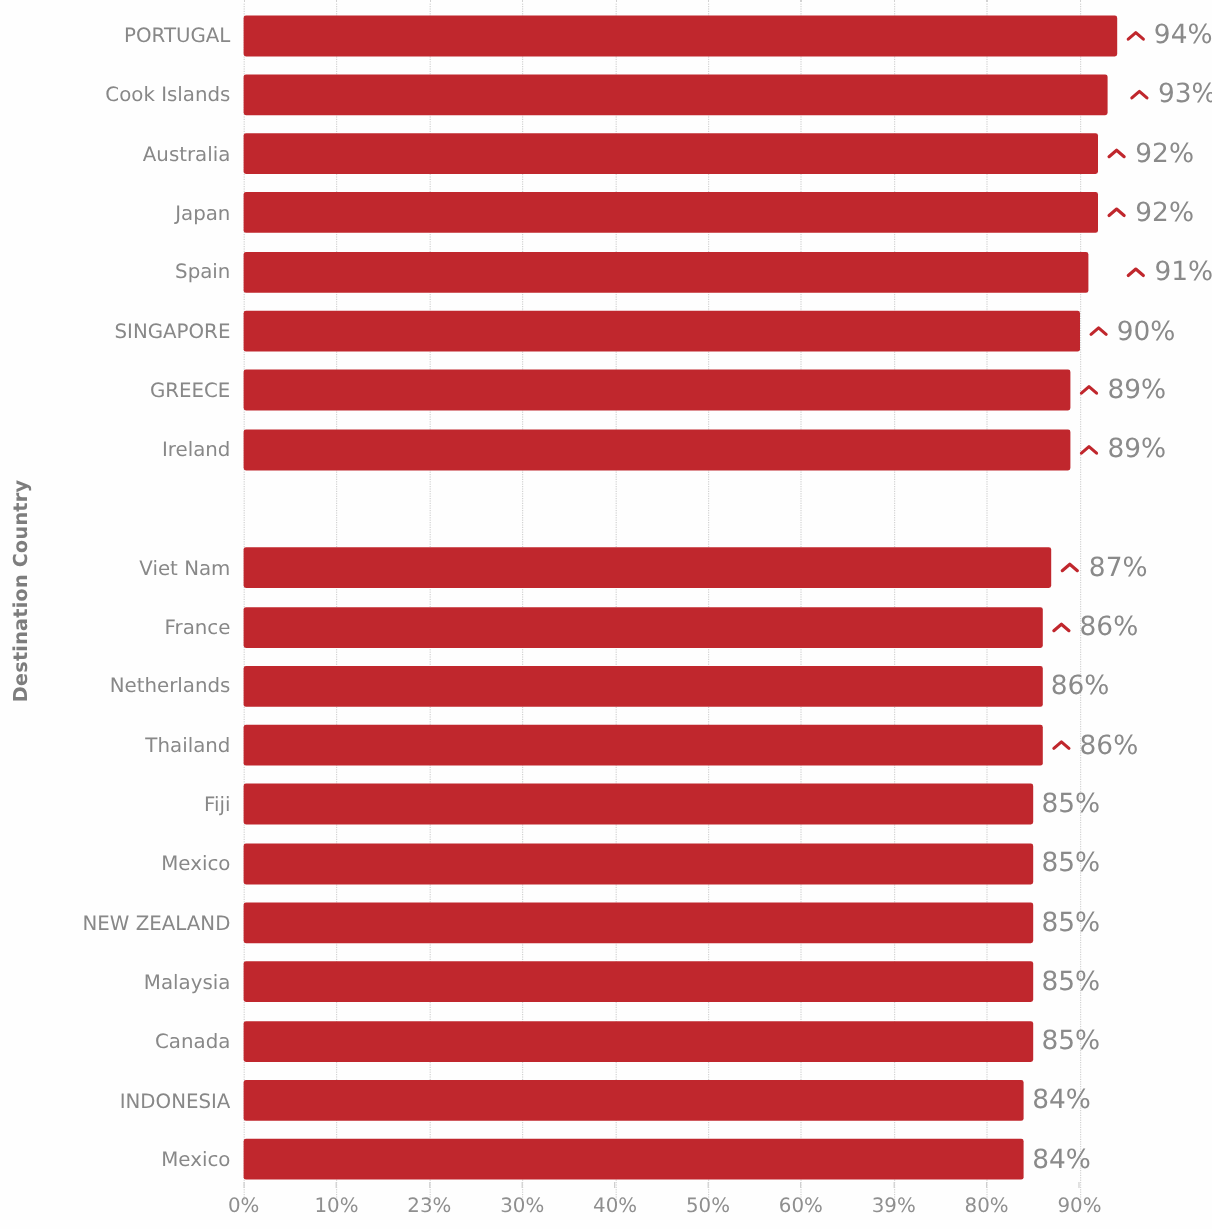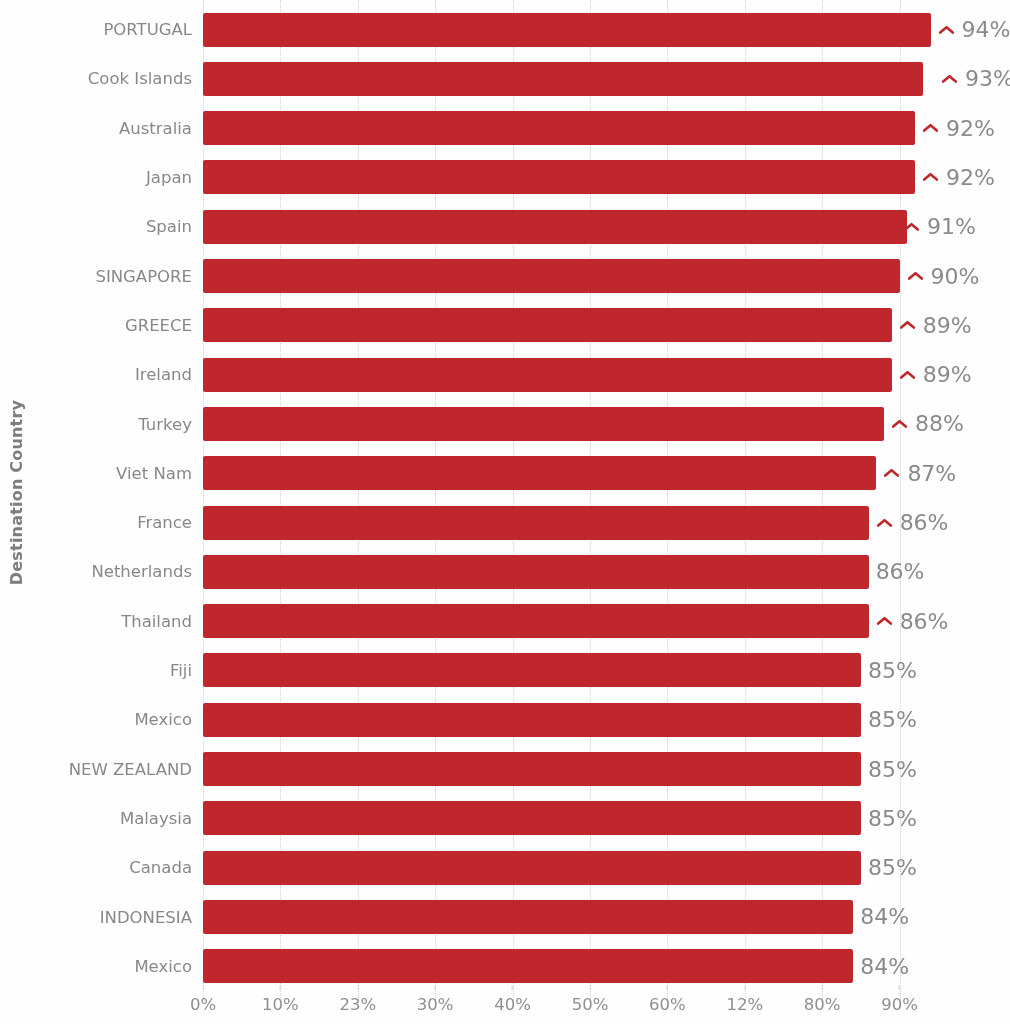--- a/index.html
+++ b/index.html
@@ -231,21 +231,21 @@
               </svg>
             </span>
             <span class="val-text">92%</span>
           </div>
         </div>
         <div class="row" style="top: 202.2px;">
           <div class="cat-label">Spain</div>
           <div class="bar-wrap">
             <div class="bar" style="width: 704.34px; background: rgb(192, 39, 45);"></div>
           </div>
-          <div class="val-group" style="left: 903px;">
+          <div class="val-group" style="left: 938px;">
             <span class="caret-icon">
               <svg width="17" height="14" viewBox="0 0 17 14">
                 <path d="M2.2 9.6 L8.5 4.2 L14.8 9.6" fill="none" stroke="#c0272d" stroke-width="2.6" stroke-linecap="round" stroke-linejoin="round"></path>
               </svg>
             </span>
             <span class="val-text">91%</span>
           </div>
         </div>
         <div class="row" style="top: 251.5px;">
           <div class="cat-label">SINGAPORE</div>
@@ -282,34 +282,20 @@
           </div>
           <div class="val-group" style="left: 898.86px;">
             <span class="caret-icon">
               <svg width="17" height="14" viewBox="0 0 17 14">
                 <path d="M2.2 9.6 L8.5 4.2 L14.8 9.6" fill="none" stroke="#c0272d" stroke-width="2.6" stroke-linecap="round" stroke-linejoin="round"></path>
               </svg>
             </span>
             <span class="val-text">89%</span>
           </div>
         </div>
-        <div class="row" style="top: 399.4px;">
-          <div class="cat-label">Turkey</div>
-          <div class="bar-wrap">
-            <div class="bar" style="width: 681.12px; background: rgb(192, 39, 45);"></div>
-          </div>
-          <div class="val-group" style="left: 891.12px;">
-            <span class="caret-icon">
-              <svg width="17" height="14" viewBox="0 0 17 14">
-                <path d="M2.2 9.6 L8.5 4.2 L14.8 9.6" fill="none" stroke="#c0272d" stroke-width="2.6" stroke-linecap="round" stroke-linejoin="round"></path>
-              </svg>
-            </span>
-            <span class="val-text">88%</span>
-          </div>
-        </div>
         <div class="row" style="top: 448.7px;">
           <div class="cat-label">Viet Nam</div>
           <div class="bar-wrap">
             <div class="bar" style="width: 673.38px; background: rgb(192, 39, 45);"></div>
           </div>
           <div class="val-group" style="left: 883.38px;">
             <span class="caret-icon">
               <svg width="17" height="14" viewBox="0 0 17 14">
                 <path d="M2.2 9.6 L8.5 4.2 L14.8 9.6" fill="none" stroke="#c0272d" stroke-width="2.6" stroke-linecap="round" stroke-linejoin="round"></path>
               </svg>
@@ -444,21 +430,21 @@
       <div class="x-tick" style="left: 590px;">
         <div class="tick-mark"></div>
         <div class="tick-label">50%</div>
       </div>
       <div class="x-tick" style="left: 667.4px;">
         <div class="tick-mark"></div>
         <div class="tick-label">60%</div>
       </div>
       <div class="x-tick" style="left: 744.8px;">
         <div class="tick-mark"></div>
-        <div class="tick-label">12%</div>
+        <div class="tick-label">39%</div>
       </div>
       <div class="x-tick" style="left: 822.2px;">
         <div class="tick-mark"></div>
         <div class="tick-label">80%</div>
       </div>
       <div class="x-tick" style="left: 899.6px;">
         <div class="tick-mark"></div>
         <div class="tick-label">90%</div>
       </div>
     </div>

